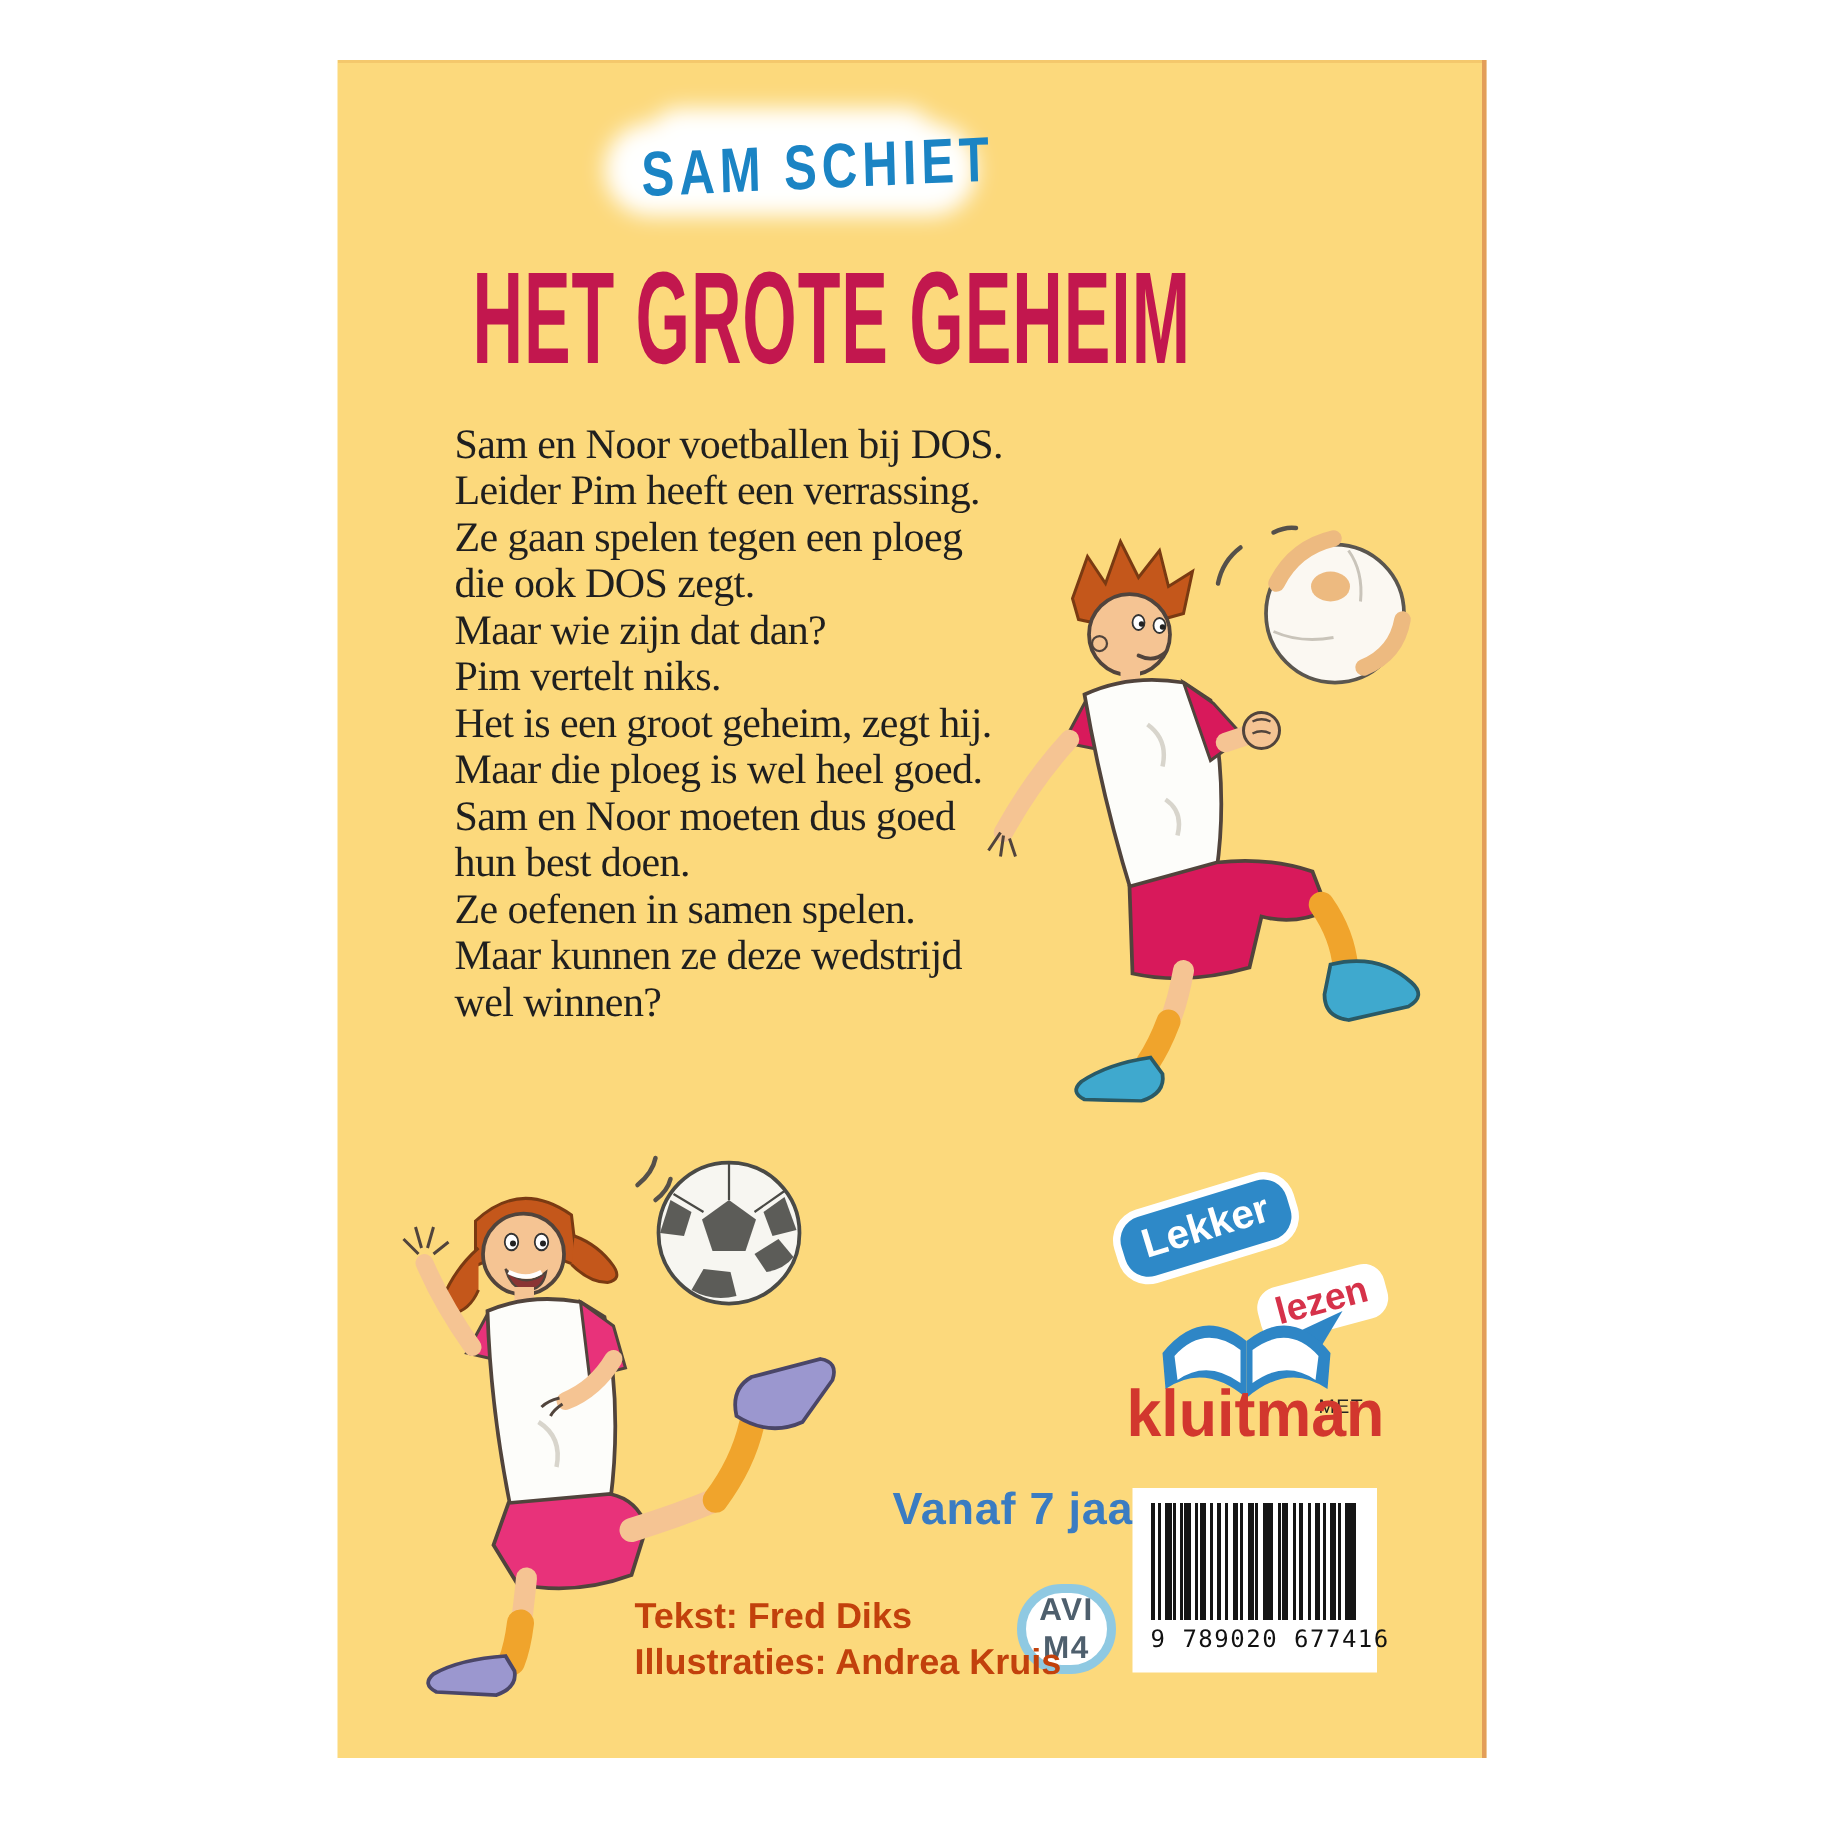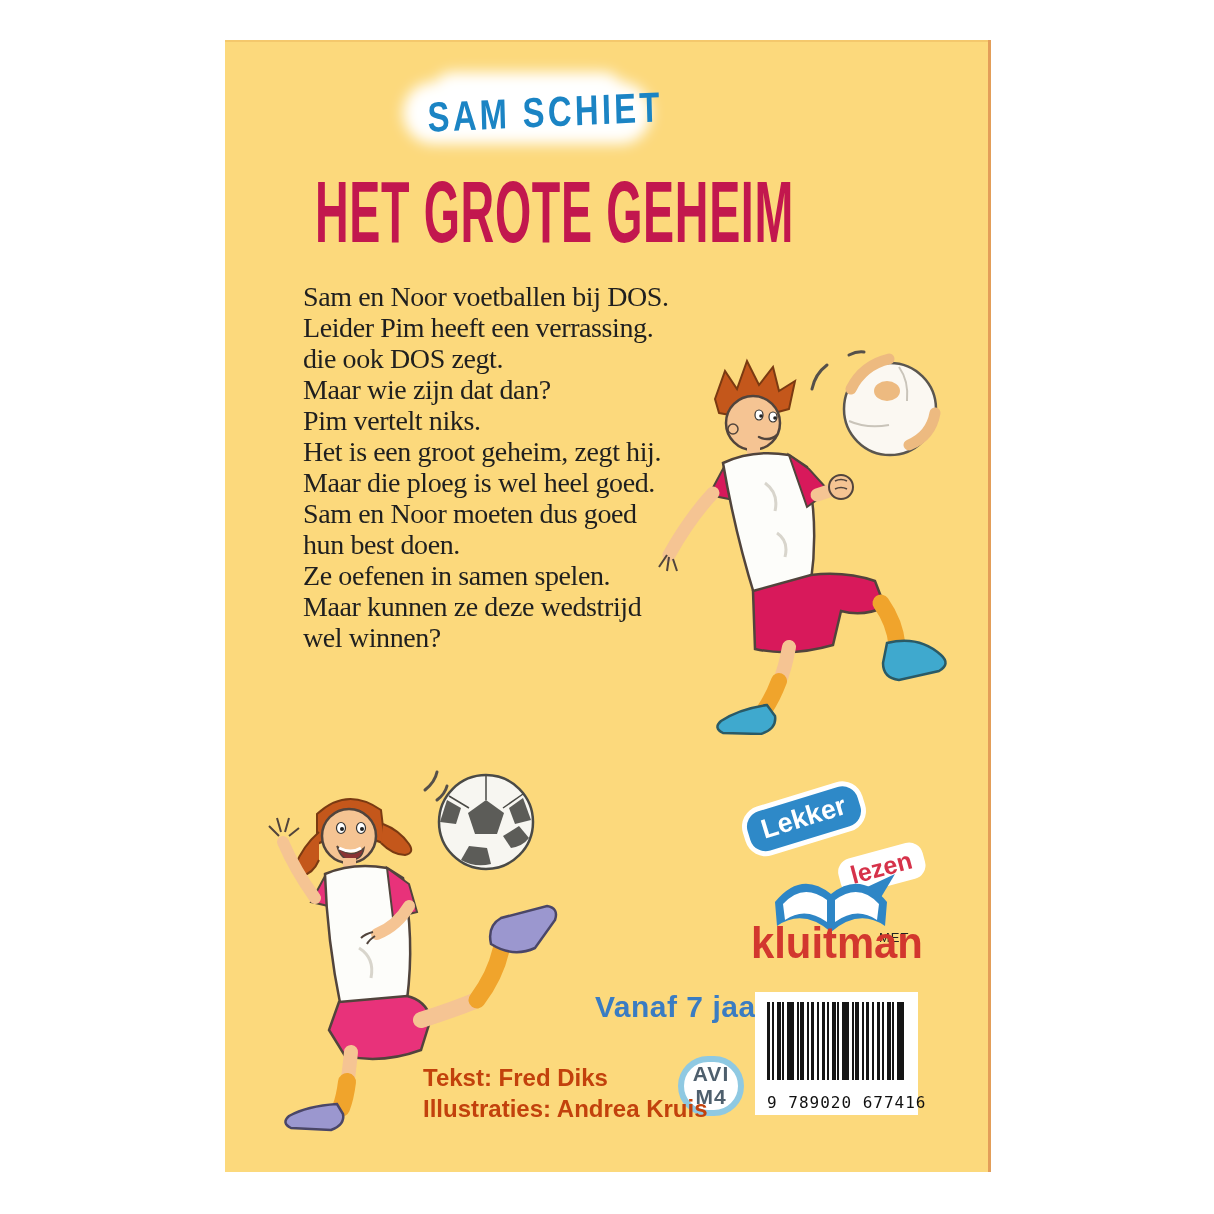--- a/index.html
+++ b/index.html
@@ -67,35 +67,35 @@
     transform:scale(.95,1);transform-origin:left top;
   }
   
   .age-label{
     position:absolute;left:370px;top:950px;
     font-size:30px;font-weight:bold;color:#3A7CC2;letter-spacing:.5px;
   }
   .avi-badge{
     position:absolute;left:453px;top:1016px;width:54px;height:48px;
     background:#ffffff;border:6px solid #8FC9E2;border-radius:30px;
-    display:flex;flex-direction:column;align-items:center;justify-content:flex-start;
+    display:flex;flex-direction:column;align-items:center;justify-content:space-between;
     font-size:21px;line-height:23px;font-weight:bold;color:#4E5F6D;letter-spacing:1px;
   }
   .barcode{
     position:absolute;left:530px;top:952px;width:163px;height:123px;
     background:#ffffff;box-sizing:border-box;padding:10px 12px 6px;
   }
   .barcode .bars{
     width:100%;height:78px;
     background-image:
       repeating-linear-gradient(90deg,#151515 0 3px,transparent 3px 11px),
       repeating-linear-gradient(90deg,#151515 0 2px,#ffffff 2px 5px);
   }
   .barcode .num{
-    margin-top:13px;text-align:center;white-space:nowrap;
+    margin-top:3px;text-align:center;white-space:nowrap;
     font-family:"DejaVu Sans Mono",monospace;font-size:16px;color:#111;
     letter-spacing:1px;
   }
   .credits{
     position:absolute;left:198px;top:1022px;
     font-size:24px;line-height:31px;font-weight:bold;color:#c2410c;
   }
 </style>
 </head>
 <body>
@@ -103,20 +103,21 @@
 <div class="cover">
 
   <div class="cloud"></div>
   <div class="series-title">SAM SCHIET</div>
 
   <div class="main-title">HET GROTE GEHEIM</div>
 
   <div class="blurb">
     <div>Sam en Noor voetballen bij DOS.</div>
     <div>Leider Pim heeft een verrassing.</div>
+    <div>Ze gaan spelen tegen een ploeg</div>
     <div>die ook DOS zegt.</div>
     <div>Maar wie zijn dat dan?</div>
     <div>Pim vertelt niks.</div>
     <div>Het is een groot geheim, zegt hij.</div>
     <div>Maar die ploeg is wel heel goed.</div>
     <div>Sam en Noor moeten dus goed</div>
     <div>hun best doen.</div>
     <div>Ze oefenen in samen spelen.</div>
     <div>Maar kunnen ze deze wedstrijd</div>
     <div>wel winnen?</div>

